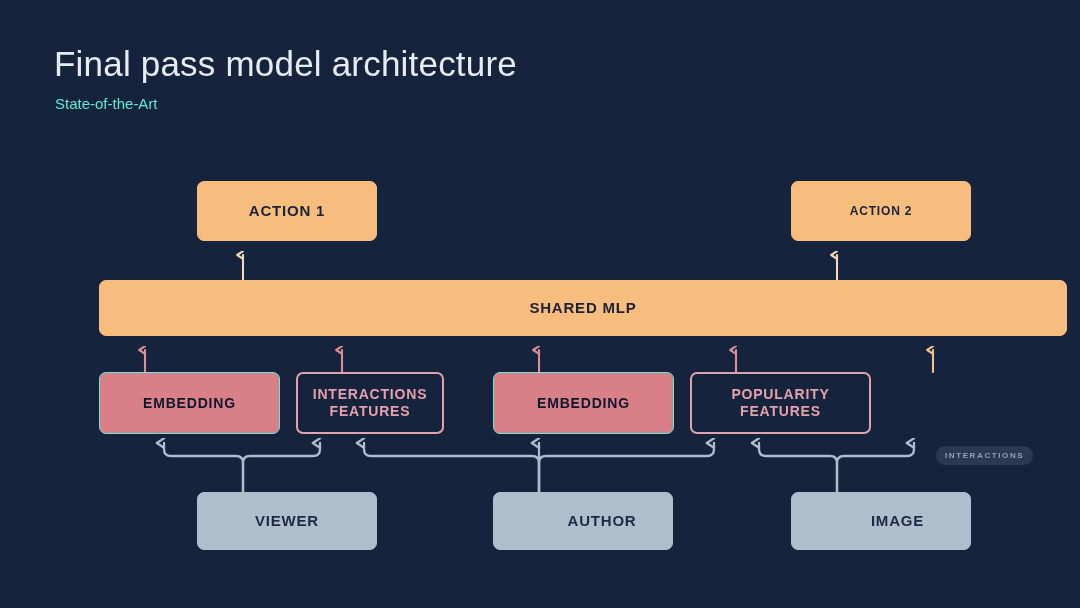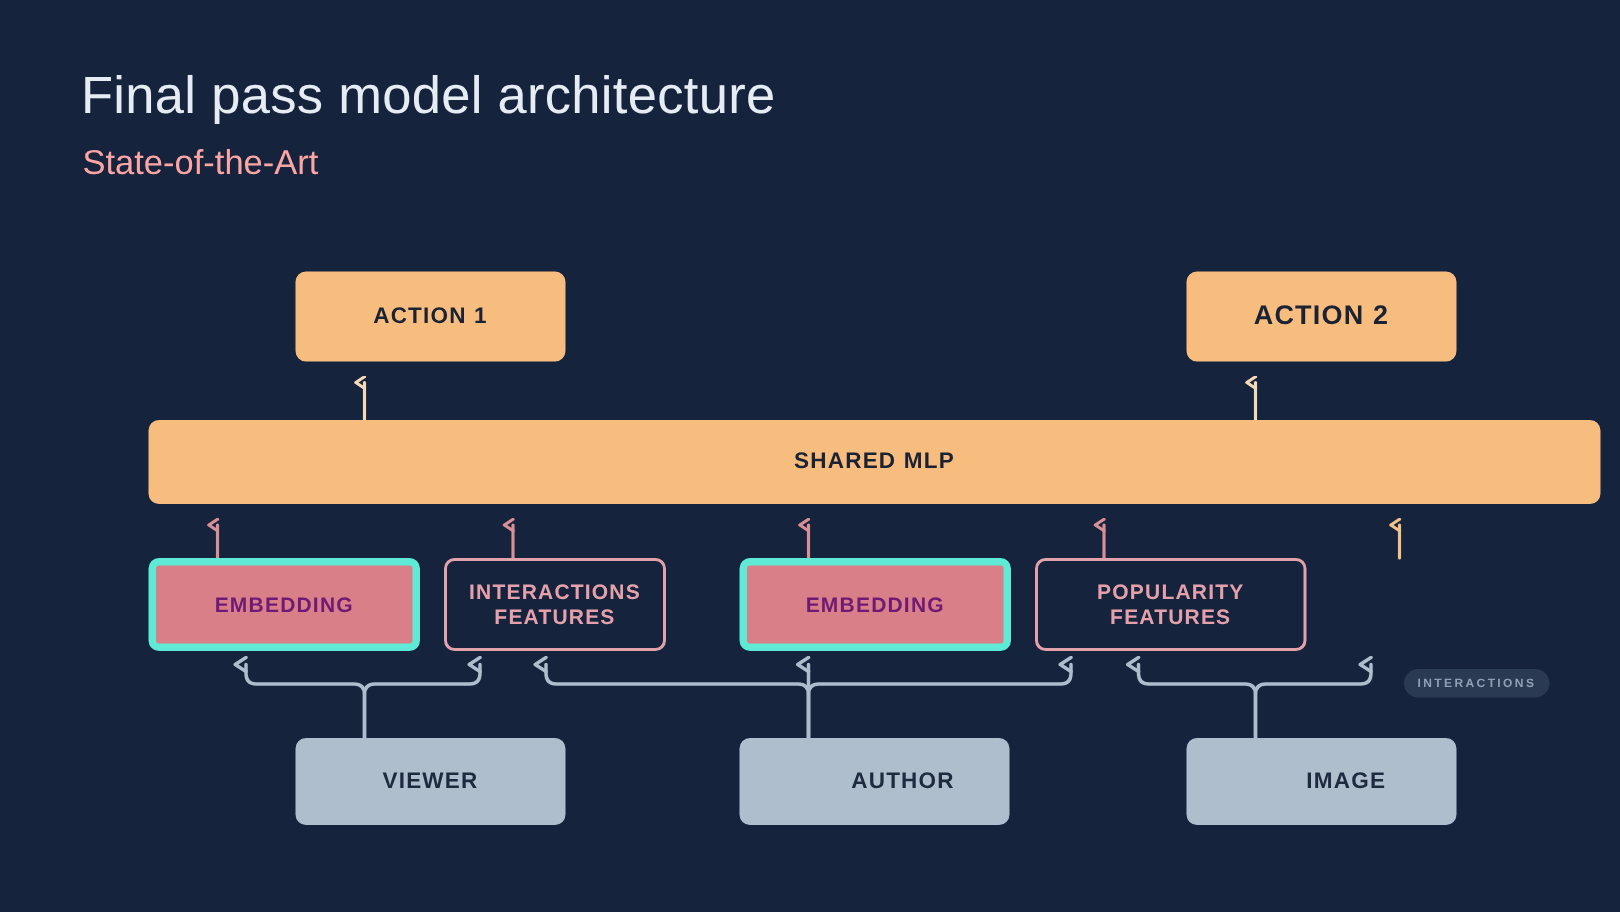--- a/index.html
+++ b/index.html
@@ -26,23 +26,23 @@
     font-size: 35px;
     font-weight: 300;
     letter-spacing: 0.2px;
     color: #e6ecf3;
     white-space: nowrap;
   }
   #subtitle {
     position: absolute;
     left: 55px;
     top: 95px;
-    font-size: 23px;
+    font-size: 15px;
     font-weight: 400;
-    color: #fca5a5;
+    color: #5eead4;
     white-space: nowrap;
   }
 
   
   .node {
     position: absolute;
     box-sizing: border-box;
     display: flex;
     align-items: center;
     justify-content: center;
@@ -58,22 +58,22 @@
 
   
   .n-orange {
     background: #f7bd7f;
     color: #1b2233;
     border: 1px solid #f7bd7f;
   }
   
   .n-salmon {
     background: #d97f88;
-    color: #701a75;
-    border: 5px solid #5eead4;
+    color: #0f172a;
+    border: 1px solid #5eead4;
   }
   
   .n-salmon-out {
     background: transparent;
     color: #e4a1ab;
     border: 2px solid #e2a2ac;
   }
   
   .n-grey {
     background: #afbecd;
@@ -159,21 +159,21 @@
 
     <g stroke="#aebdcd" stroke-width="2.3" fill="none" stroke-linecap="round" stroke-linejoin="round">
       <path d="M837,492 L837,463 Q837,456 830,456 L766,456 Q759,456 759,449 L759,443" marker-end="url(#ah-grey)"></path>
       <path d="M837,492 L837,463 Q837,456 844,456 L907,456 Q914,456 914,449 L914,443" marker-end="url(#ah-grey)"></path>
     </g>
   </svg>
 
   <div class="node n-orange" style="left:153px; top:181px; width:180px; height:60px; font-size:15px;">
     <span>ACTION 1</span>
   </div>
-  <div class="node n-orange" style="left:747px; top:181px; width:180px; height:60px; font-size:18px;">
+  <div class="node n-orange" style="left:747px; top:181px; width:180px; height:60px; font-size:12px;">
     <span>ACTION 2</span>
   </div>
 
   <div class="node n-orange" style="left:55px; top:280px; width:968px; height:56px; font-size:15px;">
     <span>SHARED MLP</span>
   </div>
 
   <div class="node n-salmon" style="left:55px; top:372px; width:181px; height:62px; font-size:14px;">
     <span>EMBEDDING</span>
   </div>

